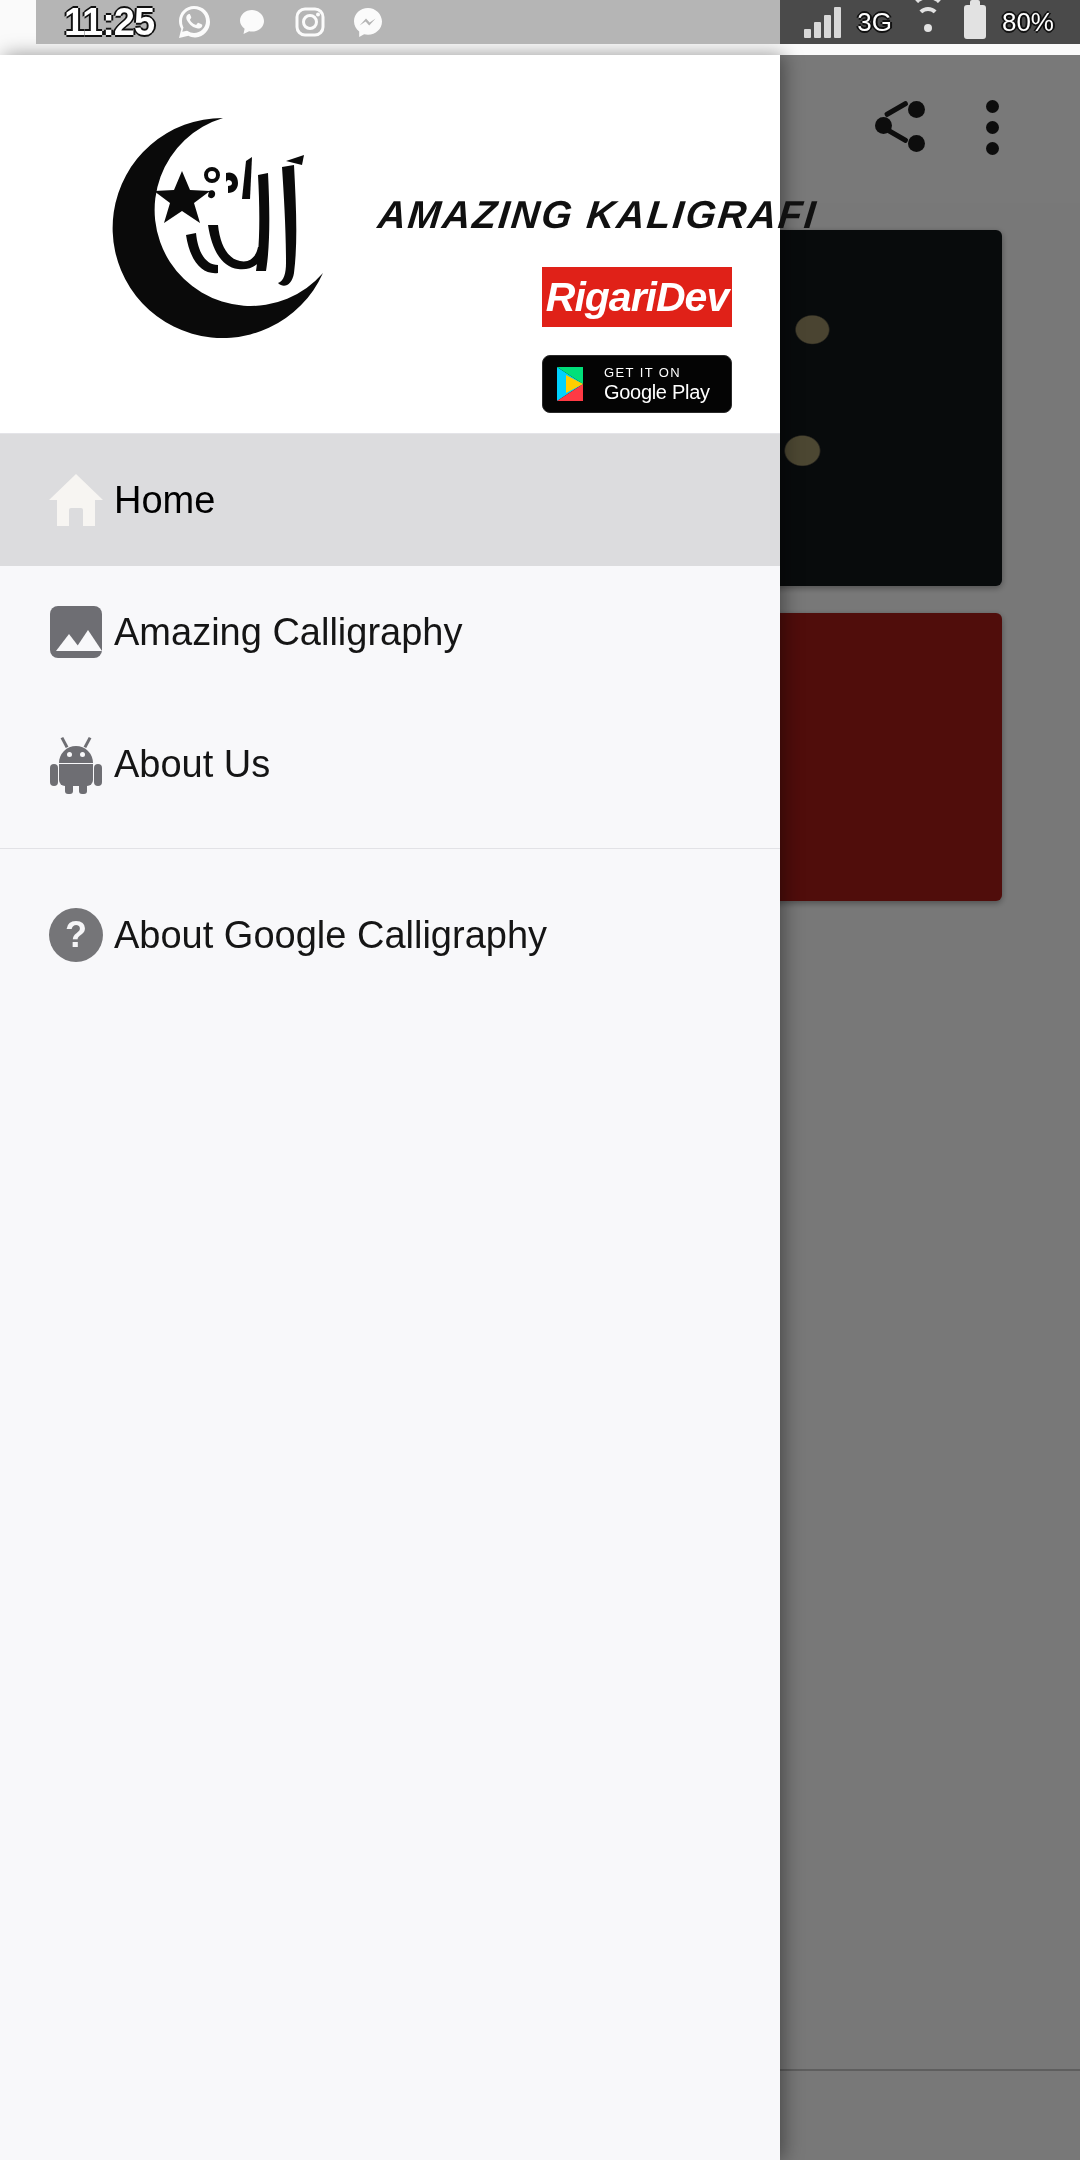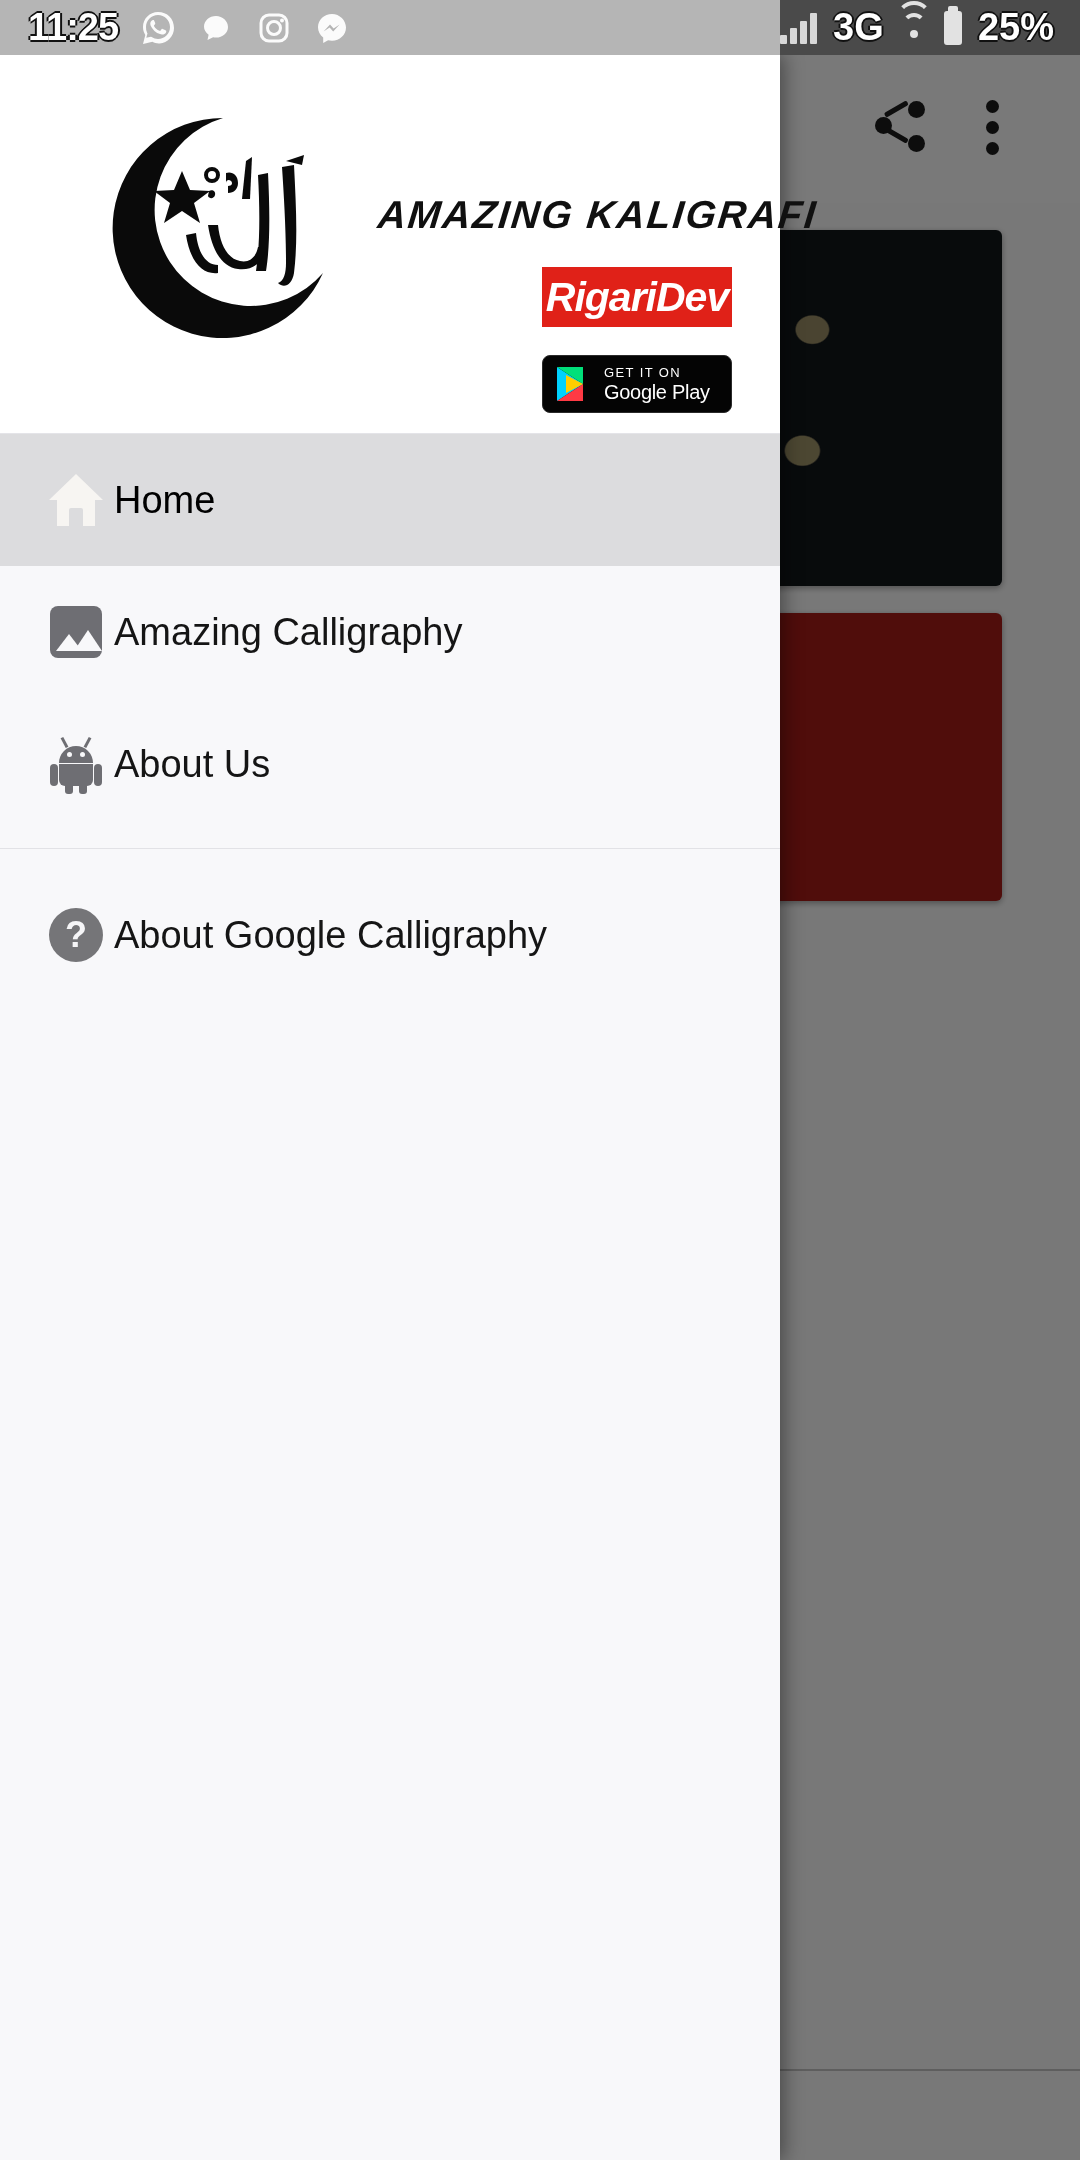--- a/index.html
+++ b/index.html
@@ -55,39 +55,39 @@
     font-size:196px; font-weight:bold; font-style:italic;
     color:#f2f2f2; letter-spacing:-6px; white-space:nowrap;
   }
   #bg-hairline { position:absolute; left:0; top:1866px; width:1080px; height:2px; background:rgba(0,0,0,.22); }
 
   
   #scrim { position:absolute; left:0; top:55px; width:1080px; bottom:0; background:rgba(0,0,0,.52); }
 
   
   #statusbar {
-    position:absolute; left:0; top:0; width:1080px; height:55px;
-    display:flex; align-items:center; z-index:40;
+    position:absolute; left:0; top:0; width:1080px; height:44px;
+    display:flex; align-items:center; z-index:40;padding-left:36px;
   }
   #sb-left {
     flex:1; height:100%; background:#b5b5b5;
     display:flex; align-items:center; padding-left:28px; gap:22px;
   }
   #sb-right {
     width:300px; height:100%; background:#4a4a4a;
     display:flex; align-items:center; justify-content:flex-end;
     padding-right:26px; gap:16px;
   }
   #clock {
     font-size:38px; font-weight:bold; color:#fff; letter-spacing:-1px;
     text-shadow:-2px 0 #111, 0 2px #111, 2px 0 #111, 0 -2px #111;
   }
   .sb-glyph { width:36px; height:36px; position:relative; opacity:.95; }
   .sb-txt {
-    font-size:38px; font-weight:bold; color:#fff;
+    font-size:26px; font-weight:normal; color:#fff;
     text-shadow:-2px 0 #111, 0 2px #111, 2px 0 #111, 0 -2px #111;
   }
 
   
   .bars { display:flex; align-items:flex-end; gap:3px; height:32px; }
   .bars i { display:block; width:7px; background:#d8d8d8; border-radius:1px; }
   .bars i:nth-child(1){height:9px}.bars i:nth-child(2){height:16px}
   .bars i:nth-child(3){height:23px}.bars i:nth-child(4){height:31px}
 
   .wifi { width:40px; height:30px; position:relative; }
@@ -435,17 +435,17 @@
           <i></i>
           <i></i>
       </span>
       <span class="sb-txt">3G</span>
       <span class="wifi">
         <span class="w1"></span>
           <span class="w2"></span>
           <span class="w3"></span>
       </span>
       <span class="batt"></span>
-      <span class="sb-txt">25%</span>
+      <span class="sb-txt">80%</span>
     </div>
   </div>
 
 </div>
 
 </body></html>

